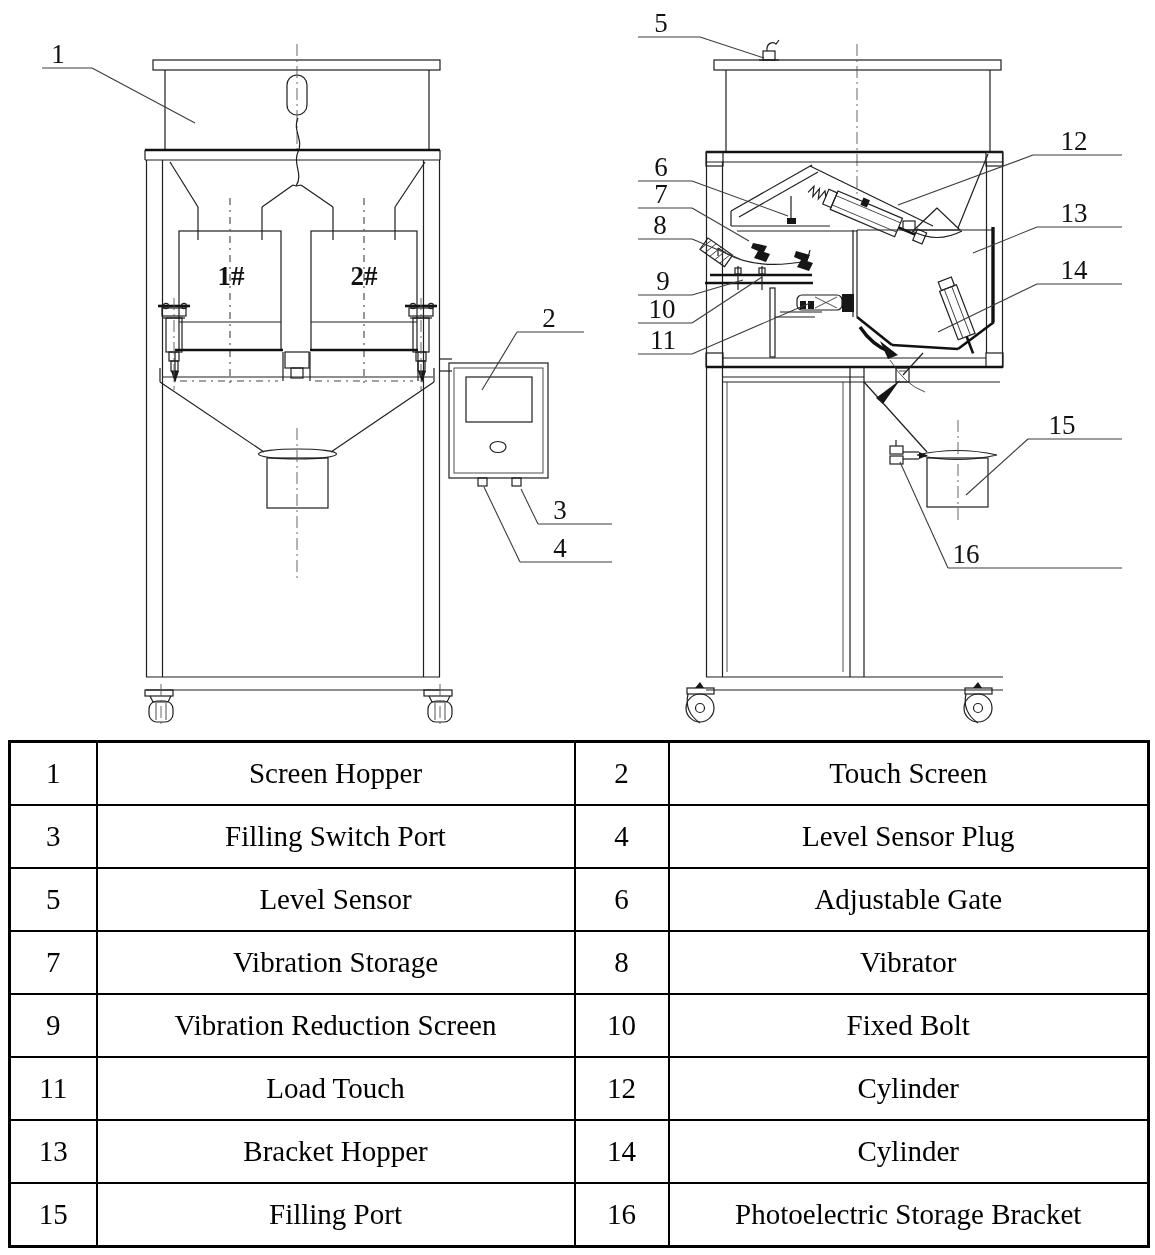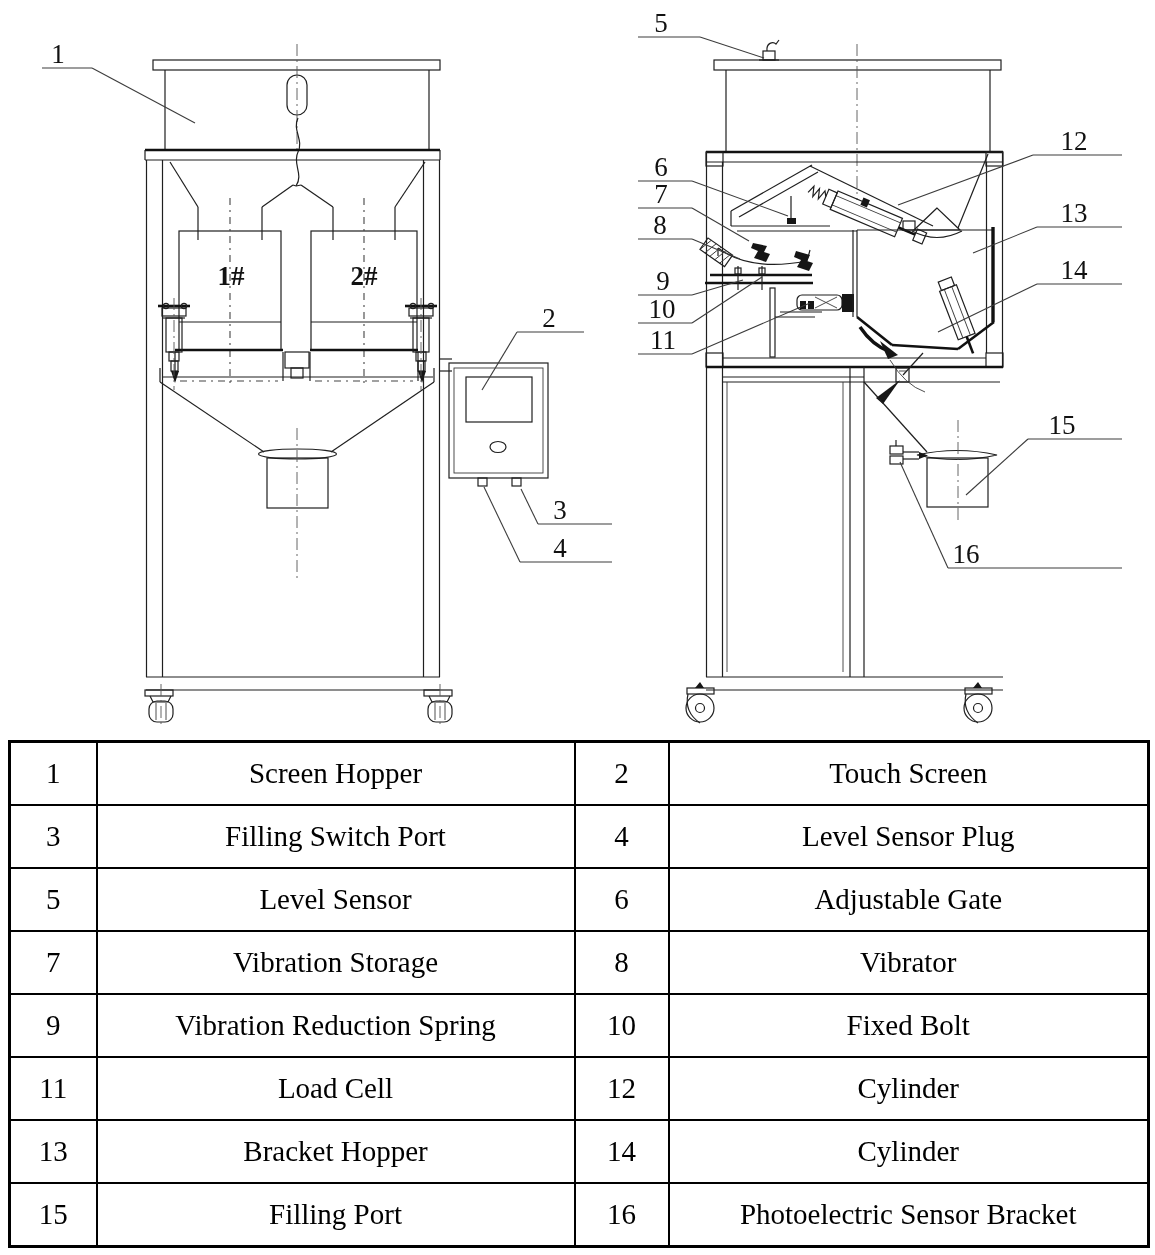--- a/index.html
+++ b/index.html
@@ -433,38 +433,38 @@
       <td>Adjustable Gate</td>
     </tr>
     <tr>
       <td>7</td>
       <td>Vibration Storage</td>
       <td>8</td>
       <td>Vibrator</td>
     </tr>
     <tr>
       <td>9</td>
-      <td>Vibration Reduction Spring</td>
+      <td>Vibration Reduction Screen</td>
       <td>10</td>
       <td>Fixed Bolt</td>
     </tr>
     <tr>
       <td>11</td>
-      <td>Load Cell</td>
+      <td>Load Touch</td>
       <td>12</td>
       <td>Cylinder</td>
     </tr>
     <tr>
       <td>13</td>
       <td>Bracket Hopper</td>
       <td>14</td>
       <td>Cylinder</td>
     </tr>
     <tr>
       <td>15</td>
       <td>Filling Port</td>
       <td>16</td>
-      <td>Photoelectric Sensor Bracket</td>
+      <td>Photoelectric Storage Bracket</td>
     </tr>
   </tbody>
 </table>
 
 </div>
 
 </body></html>

